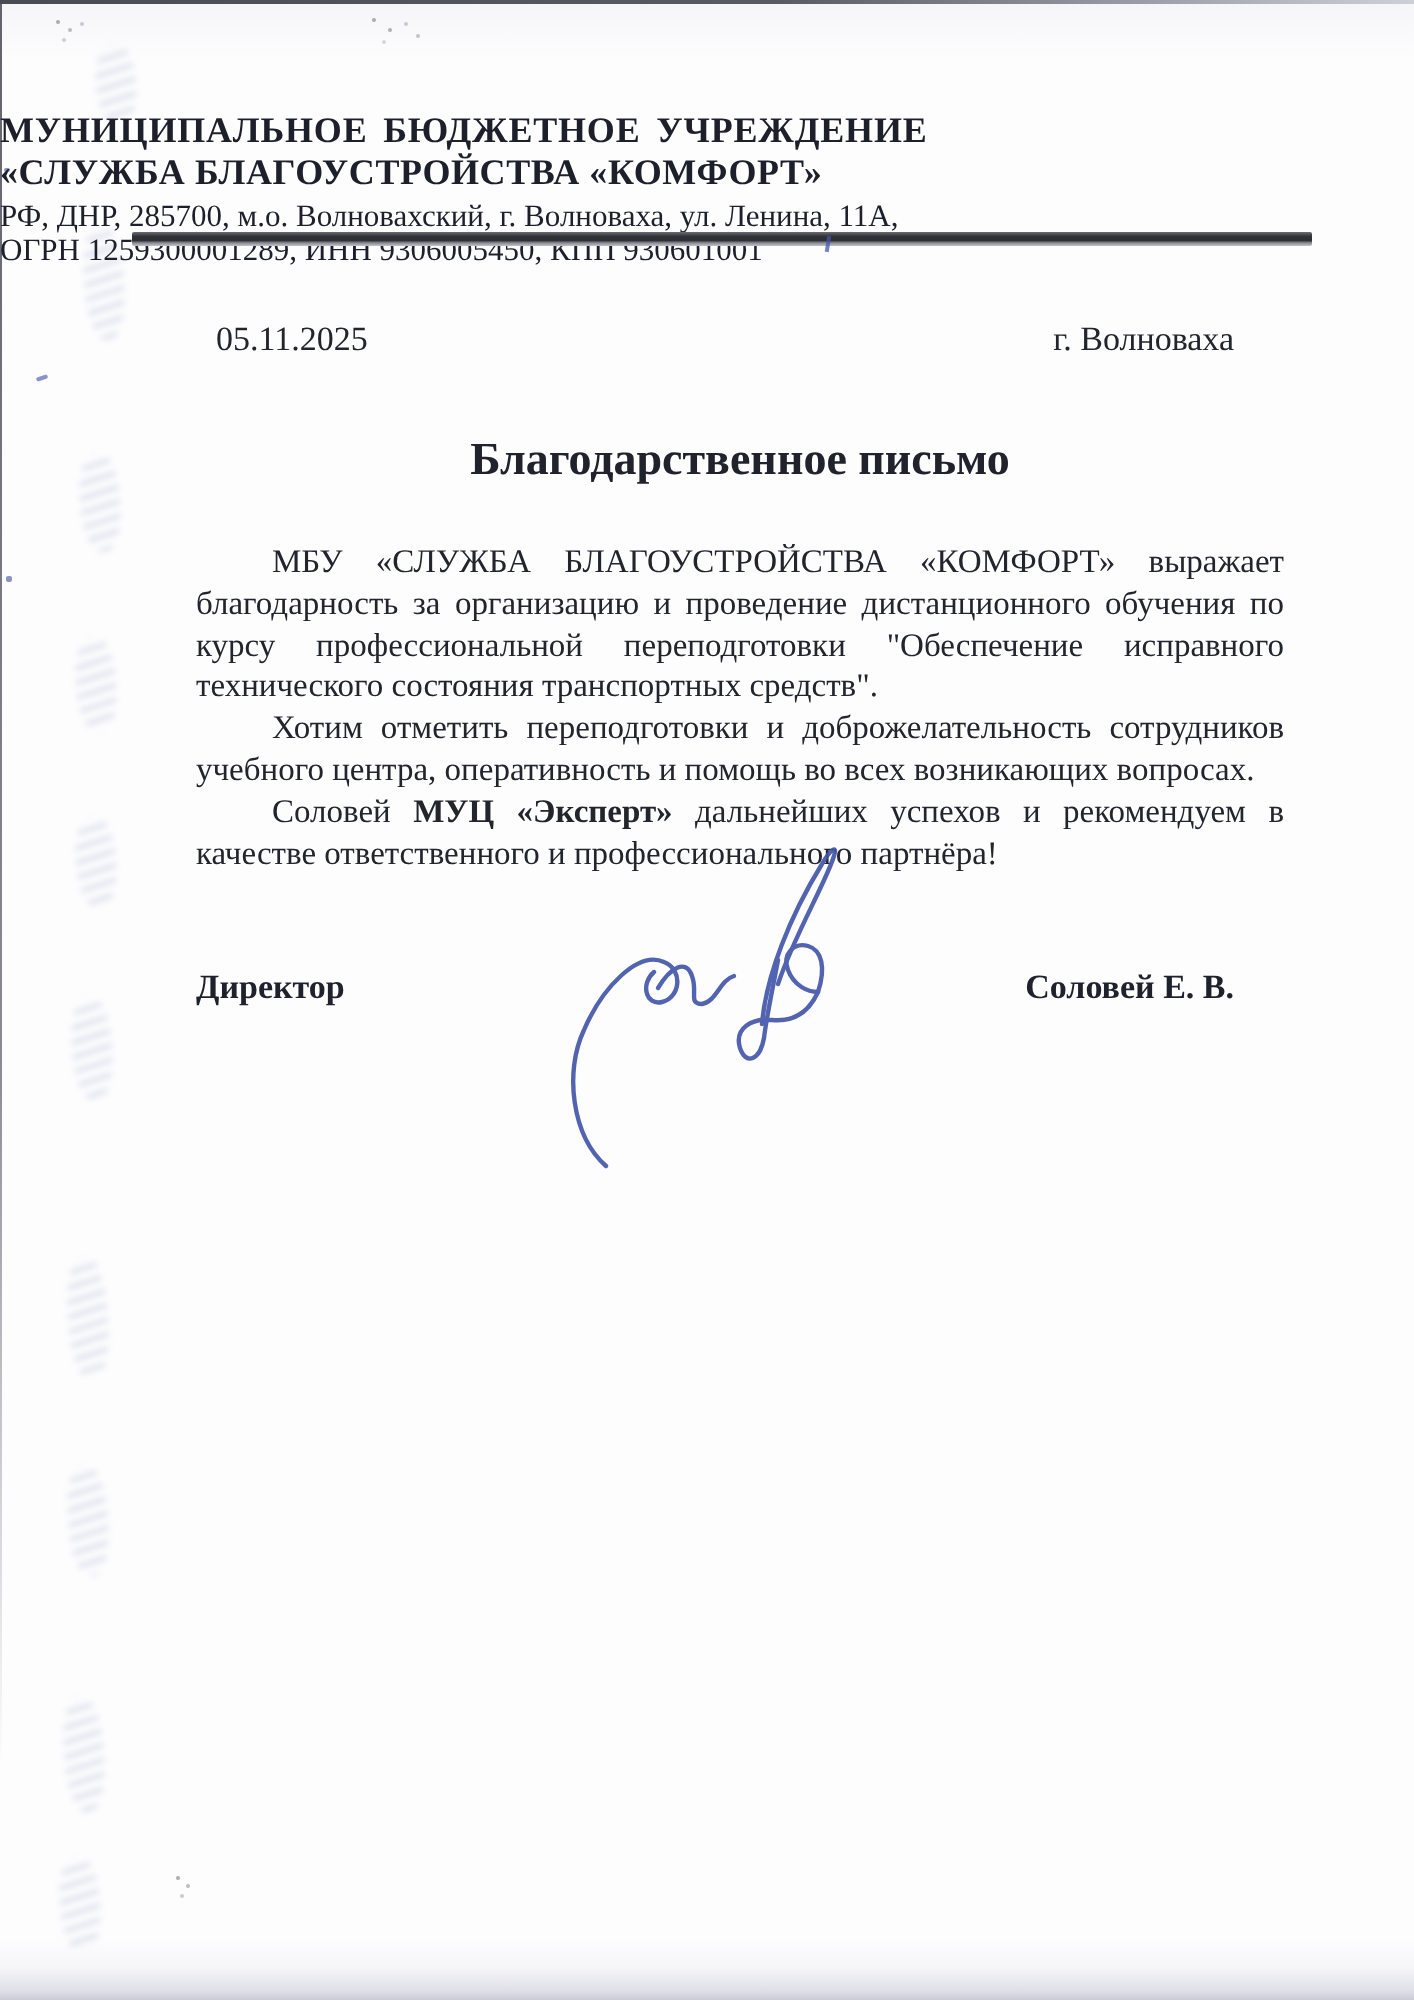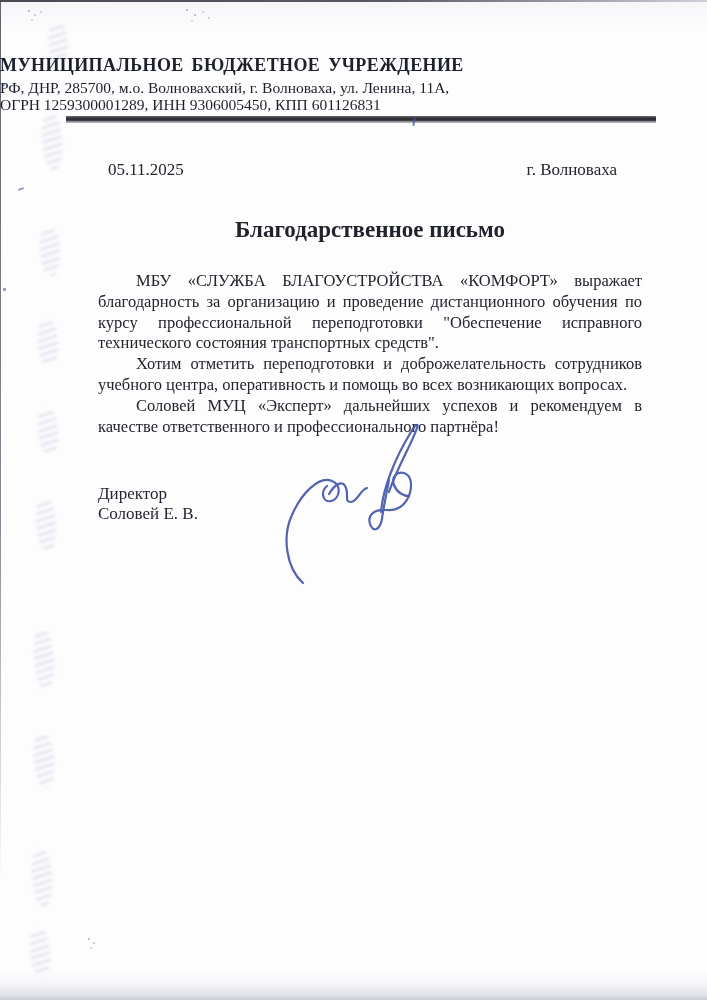--- a/index.html
+++ b/index.html
@@ -35,23 +35,23 @@
   .rule-tick{position:absolute;top:118px;left:413px;width:2px;height:8px;background:#4356ab;opacity:.75;transform:rotate(9deg);}
 
   .dateline{position:absolute;top:160px;left:108px;width:509px;display:flex;justify-content:space-between;font-size:17px;}
 
   .doc-title{position:absolute;top:217px;left:98px;width:544px;text-align:center;font-weight:bold;font-size:23px;color:#20222c;}
 
   .body-block{position:absolute;top:271px;left:98px;width:544px;font-size:16.5px;line-height:20.8px;color:#23252d;}
   .ln{text-align:justify;text-align-last:justify;}
   .ln-last{text-align:justify;text-align-last:left;}
   .indent{text-indent:38px;}
-  .b{font-weight:normal;}
+  .b{font-weight:bold;}
 
-  .signoff{position:absolute;top:484px;left:98px;width:519px;display:flex;justify-content:space-between;font-weight:normal;font-size:17px;color:#1f222c;flex-direction:column;}
+  .signoff{position:absolute;top:484px;left:98px;width:519px;display:flex;justify-content:space-between;font-weight:bold;font-size:17px;color:#1f222c;}
 
   .sig{position:absolute;left:270px;top:418px;width:160px;height:175px;}
 
   
   .wm{position:absolute;width:20px;border-radius:45%;filter:blur(1.7px);opacity:.55;transform:rotate(-4deg);
     background:repeating-linear-gradient(166deg, rgba(122,132,178,.42) 0 2.5px, rgba(122,132,178,0) 2.5px 7px);}
 
   
   .speck{position:absolute;width:2px;height:2px;border-radius:50%;background:rgba(75,75,88,.45);}
   .dash-blue{position:absolute;background:rgba(76,92,172,.65);border-radius:1px;}
@@ -78,22 +78,23 @@
 
   <div class="speck" style="left:28px;top:10px;box-shadow:6px 4px 0 rgba(70,70,82,.35),12px 1px 0 rgba(90,90,102,.3),3px 9px 0 rgba(70,70,82,.25);"></div>
   <div class="speck" style="left:186px;top:9px;box-shadow:8px 5px 0 rgba(70,70,82,.4),16px 2px 0 rgba(90,90,102,.3),22px 8px 0 rgba(70,70,82,.3),5px 11px 0 rgba(70,70,82,.2);"></div>
   <div class="speck" style="left:88px;top:938px;box-shadow:5px 4px 0 rgba(70,70,82,.35),2px 9px 0 rgba(90,90,102,.3);"></div>
   <div class="dash-blue" style="left:18px;top:188px;width:6px;height:2px;transform:rotate(-18deg);"></div>
   <div class="dash-blue" style="left:2px;top:84px;width:3px;height:2px;"></div>
   <div class="dash-blue" style="left:3px;top:288px;width:3px;height:3px;"></div>
 
   <div class="lh">
     <div class="l1">МУНИЦИПАЛЬНОЕ  БЮДЖЕТНОЕ УЧРЕЖДЕНИЕ</div>
+    <div class="l2">«СЛУЖБА БЛАГОУСТРОЙСТВА «КОМФОРТ»</div>
     <div class="l3">РФ, ДНР, 285700, м.о. Волновахский, г. Волноваха,  ул. Ленина, 11А,</div>
-    <div class="l4">ОГРН 1259300001289, ИНН 9306005450, КПП 601126831</div>
+    <div class="l4">ОГРН 1259300001289, ИНН 9306005450, КПП 930601001</div>
   </div>
 
   <div class="rule"></div>
   <div class="rule-tick"></div>
 
   <div class="dateline">
     <span>05.11.2025</span>
     <span>г. Волноваха</span>
   </div>
 

